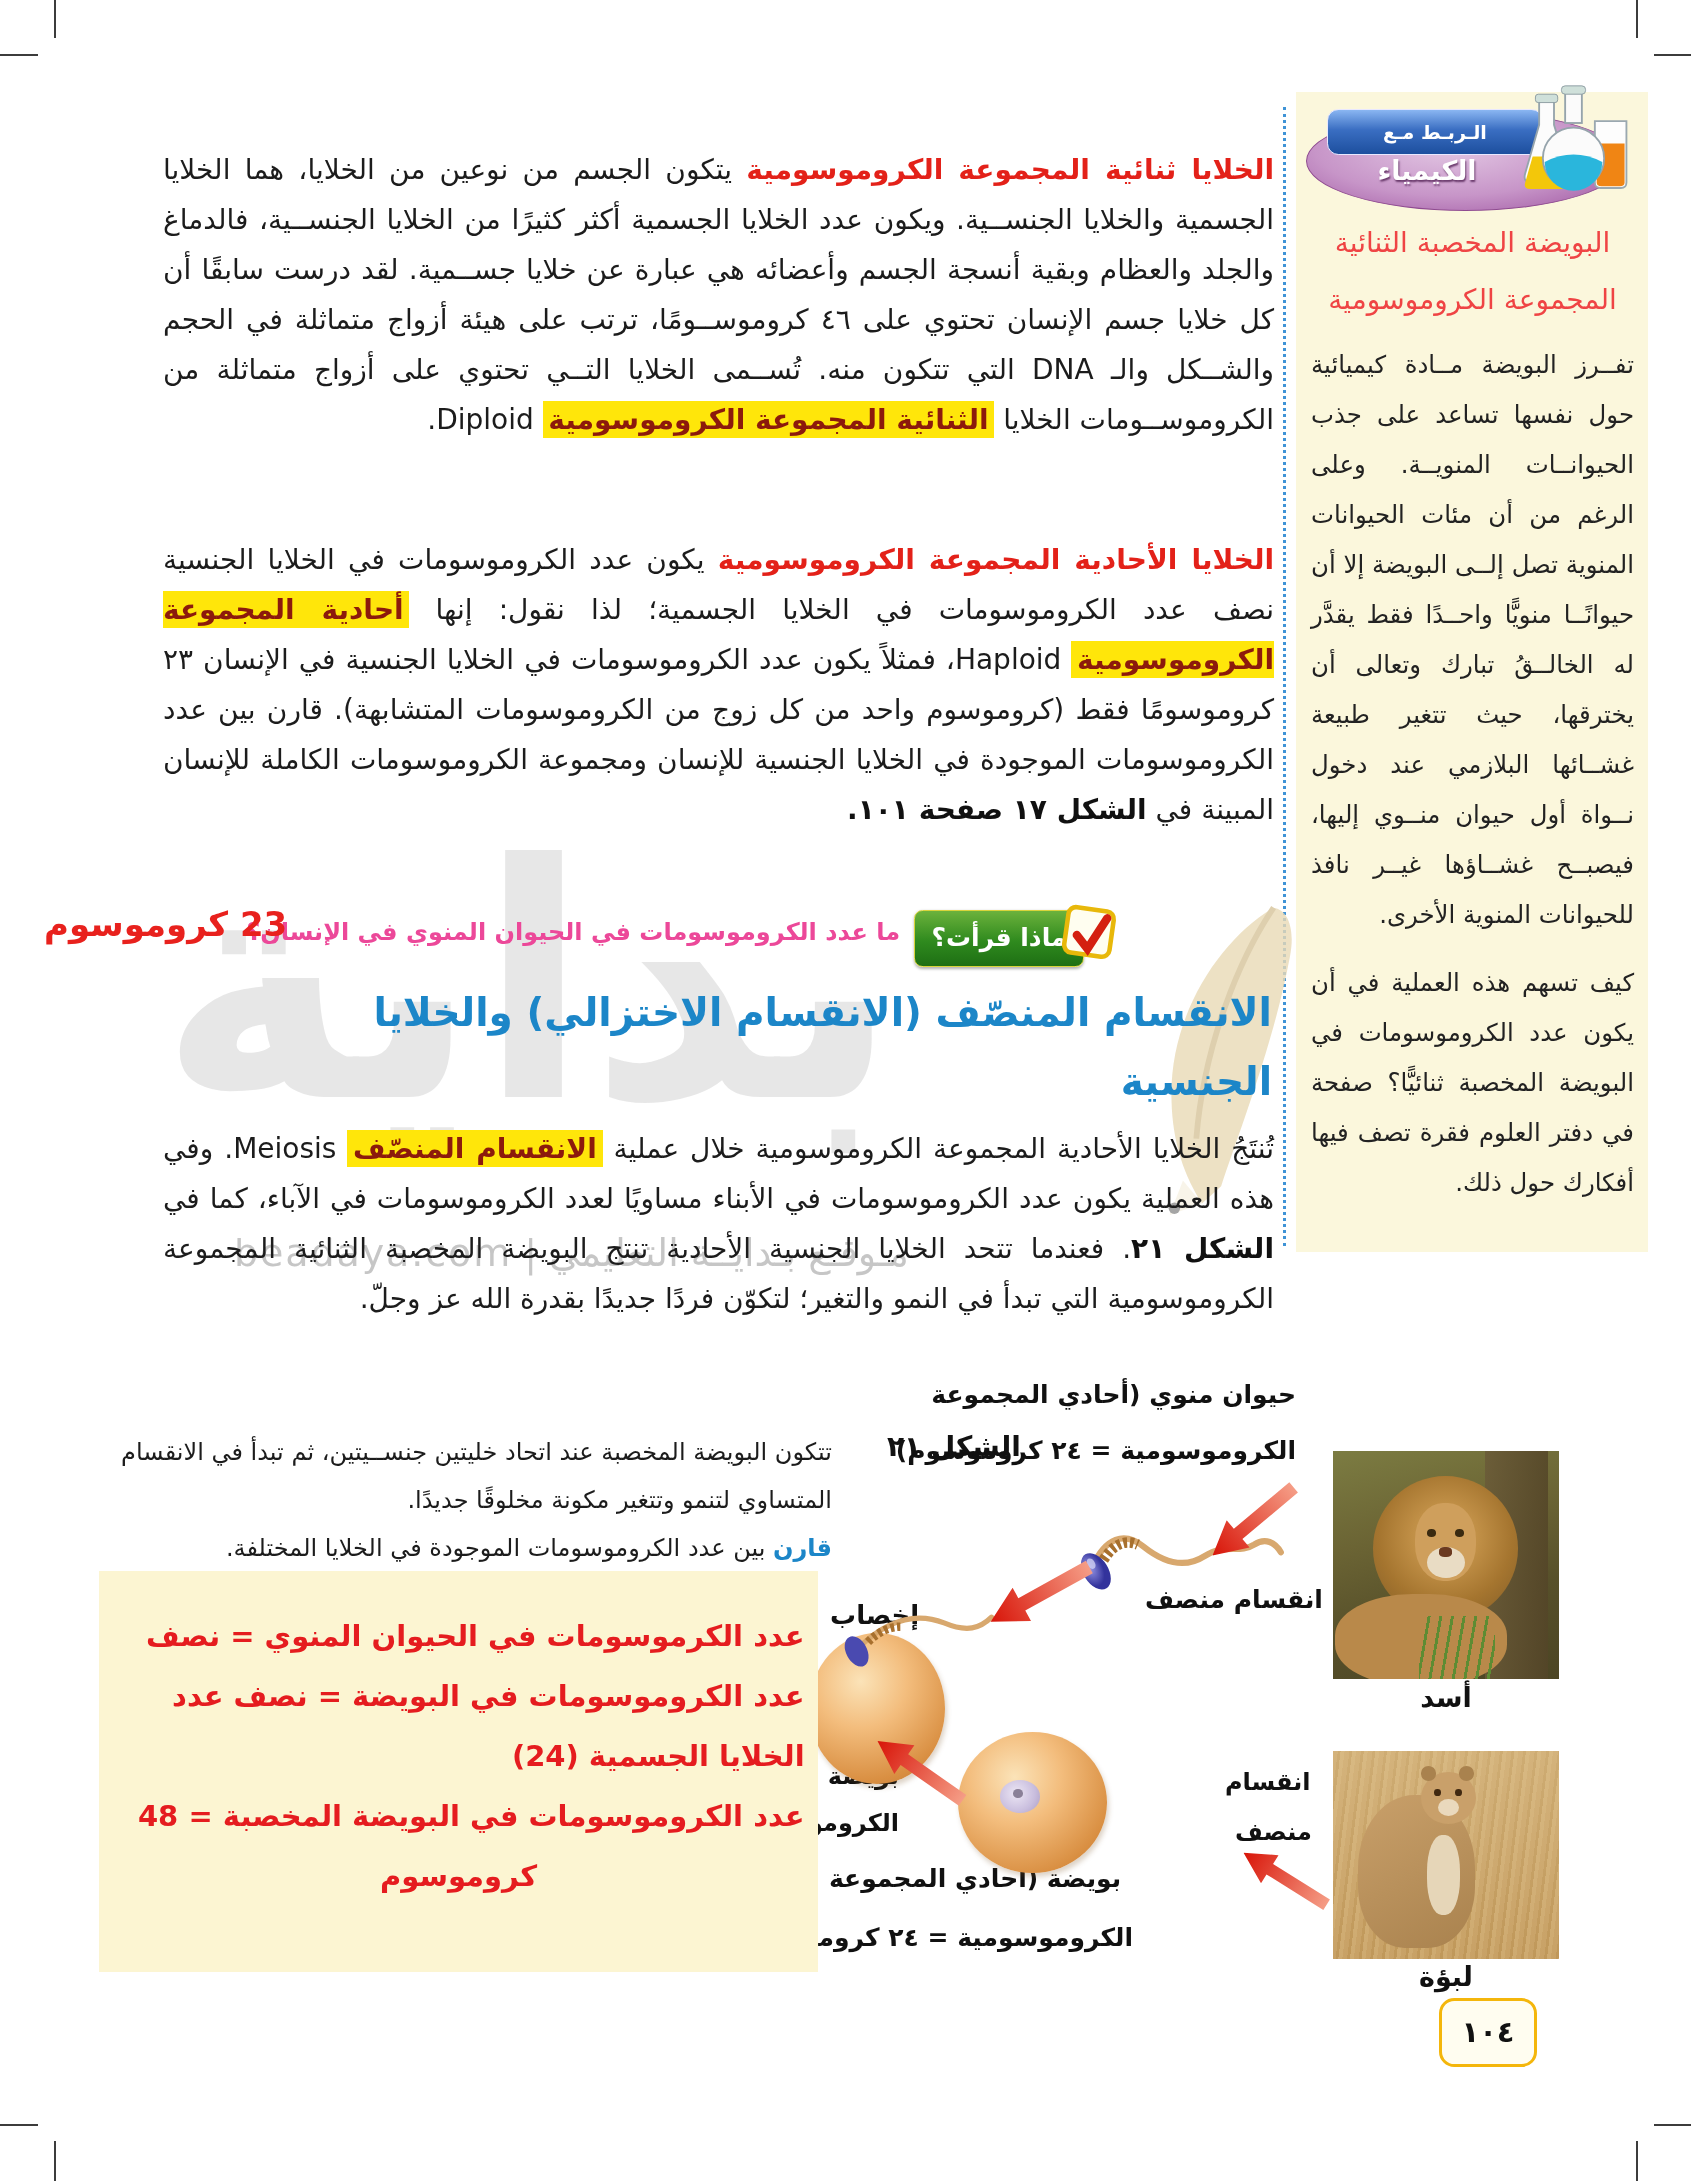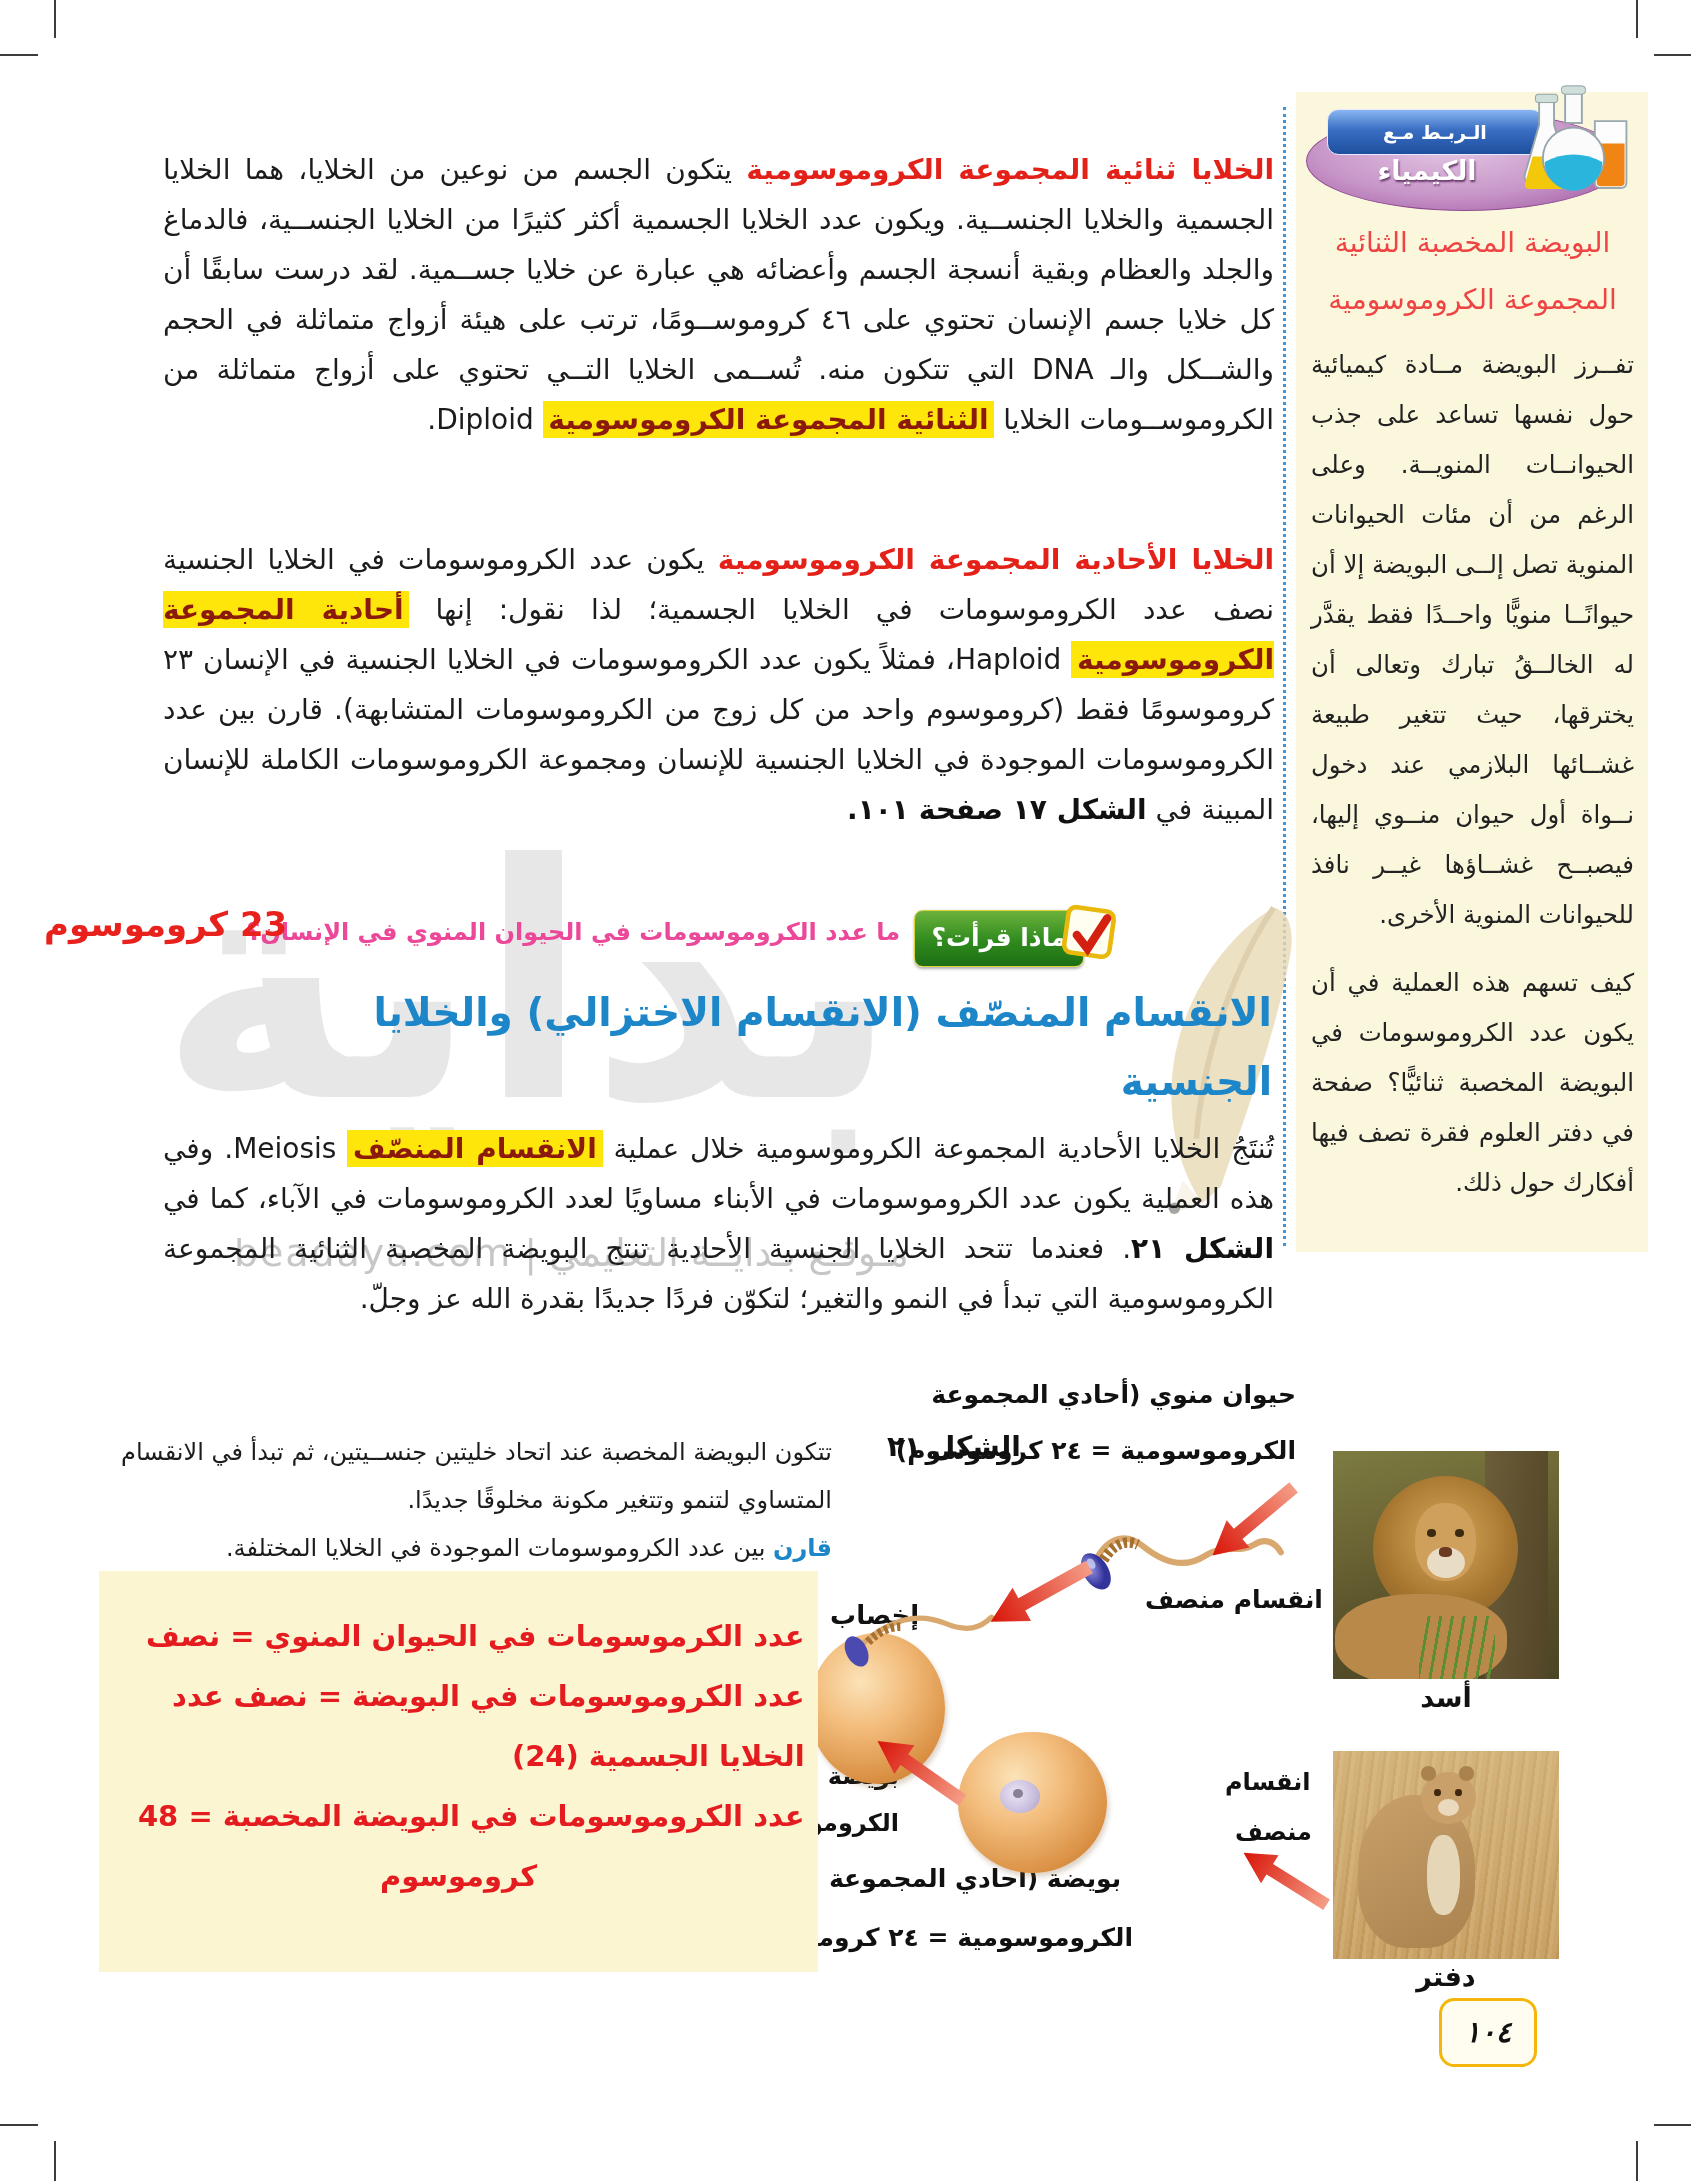--- a/index.html
+++ b/index.html
@@ -125,21 +125,20 @@
   .ndot{position:absolute;border-radius:50%;background:#8a8098;z-index:2;}
   .arrow{position:absolute;z-index:2;}
   
   .photo{position:absolute;overflow:hidden;z-index:2;}
   .pcap{position:absolute;z-index:2;direction:rtl;text-align:center;font-size:27px;font-weight:bold;color:#111;}
   .page-badge{
     position:absolute;left:1439px;top:1998px;width:92px;height:63px;z-index:2;
     border:3.8px solid #f4b60b;border-radius:15.3px;background:#fffdf0;
     text-align:center;font-size:29px;font-weight:bold;color:#111;line-height:63px;
     direction:rtl;
-    font-style:italic;
   }
 </style>
 </head>
 <body>
 
 <div class="crop" style="left:54px;top:0;width:1.9px;height:38px;"></div>
 <div class="crop" style="left:0;top:54px;width:38px;height:1.9px;"></div>
 <div class="crop" style="left:1636px;top:0;width:1.9px;height:38px;"></div>
 <div class="crop" style="left:1654px;top:54px;width:38px;height:1.9px;"></div>
 <div class="crop" style="left:0;top:2124px;width:38px;height:1.9px;"></div>
@@ -296,16 +295,16 @@
   <div class="abs" style="left:0;top:0;width:100%;height:100%;background:linear-gradient(rgba(216,187,134,.55),rgba(187,147,85,.35));"></div>
   <div class="abs" style="left:25px;top:44px;width:117px;height:153px;border-radius:48% 48% 40% 40%;background:linear-gradient(150deg,#c9a06a,#a9824e);"></div>
   <div class="abs" style="left:94px;top:84px;width:32.5px;height:80px;border-radius:45%;background:#e6d6b8;"></div>
   <div class="abs" style="left:88px;top:21px;width:55px;height:52px;border-radius:50%;background:#c9a06a;"></div>
   <div class="abs" style="left:88px;top:15.3px;width:15.3px;height:14.3px;border-radius:50%;background:#a9824e;"></div>
   <div class="abs" style="left:126px;top:15.3px;width:15.3px;height:14.3px;border-radius:50%;background:#a9824e;"></div>
   <div class="abs" style="left:101px;top:38px;width:6.7px;height:6.7px;border-radius:50%;background:#402810;"></div>
   <div class="abs" style="left:122px;top:38px;width:6.7px;height:6.7px;border-radius:50%;background:#402810;"></div>
   <div class="abs" style="left:105px;top:48px;width:21px;height:17px;border-radius:50%;background:#ead9bd;"></div>
 </div>
-<div class="pcap" style="left:1333px;top:1961px;width:226px;">دفتر</div>
+<div class="pcap" style="left:1333px;top:1961px;width:226px;">لبؤة</div>
 
 <div class="page-badge">١٠٤</div>
 
 
 </body></html>

